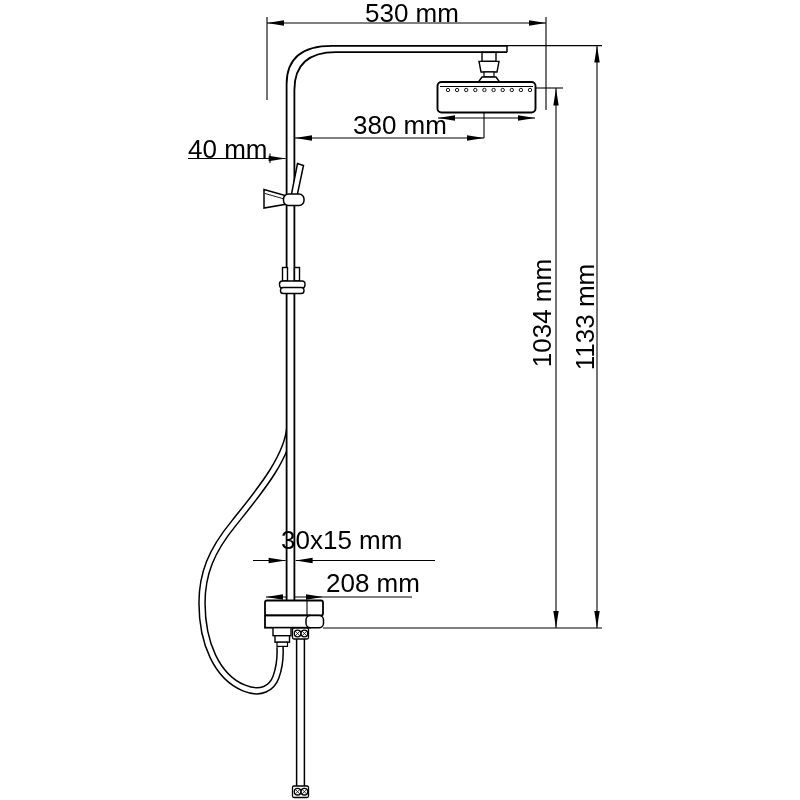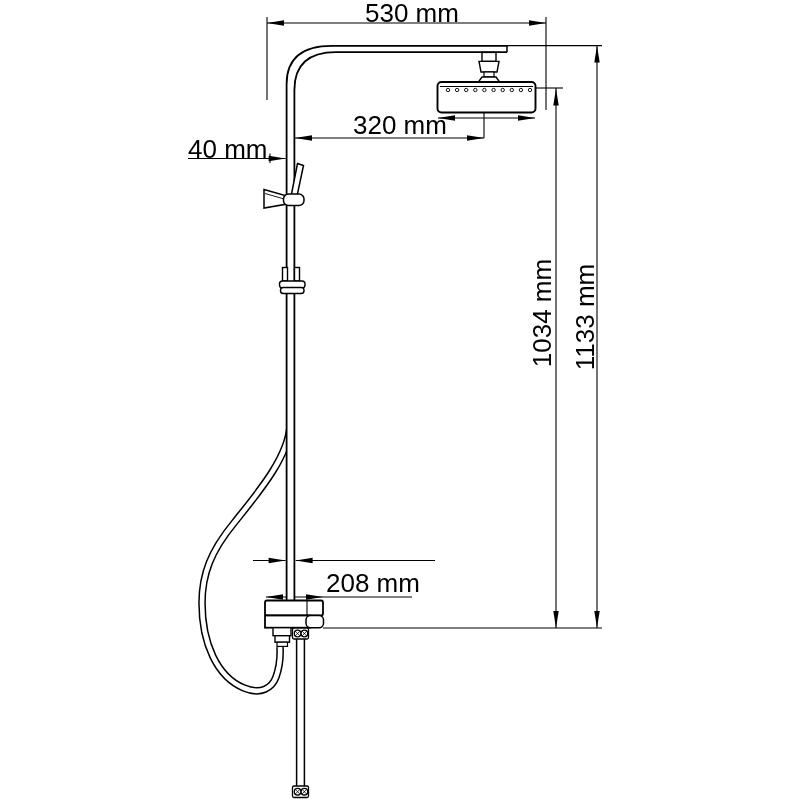--- a/index.html
+++ b/index.html
@@ -158,18 +158,19 @@
           <circle cx="304.4" cy="791.7" r="3.3"></circle>
         <line x1="295.3" y1="789.4" x2="299.9" y2="794" stroke-width="0.8"></line>
         <line x1="295.3" y1="794" x2="299.9" y2="789.4" stroke-width="0.8"></line>
         <line x1="302.1" y1="789.4" x2="306.7" y2="794" stroke-width="0.8"></line>
         <line x1="302.1" y1="794" x2="306.7" y2="789.4" stroke-width="0.8"></line>
       </g>
     </g>
   </svg>
 
   <div class="lbl" style="left:365px;top:0px">530 mm</div>
-  <div class="lbl" style="left:353px;top:112px">320 mm</div>
+  <div class="lbl" style="left:353px;top:112px">380 mm</div>
   <div class="lbl" style="left:188px;top:136px">40 mm</div>
   <div class="lbl rot" style="left:542px;top:313px">1034 mm</div>
   <div class="lbl rot" style="left:585px;top:317px">1133 mm</div>
+  <div class="lbl" style="left:281px;top:527px">30x15 mm</div>
   <div class="lbl" style="left:326px;top:570px">208 mm</div>
 </div>
 
 </body></html>

